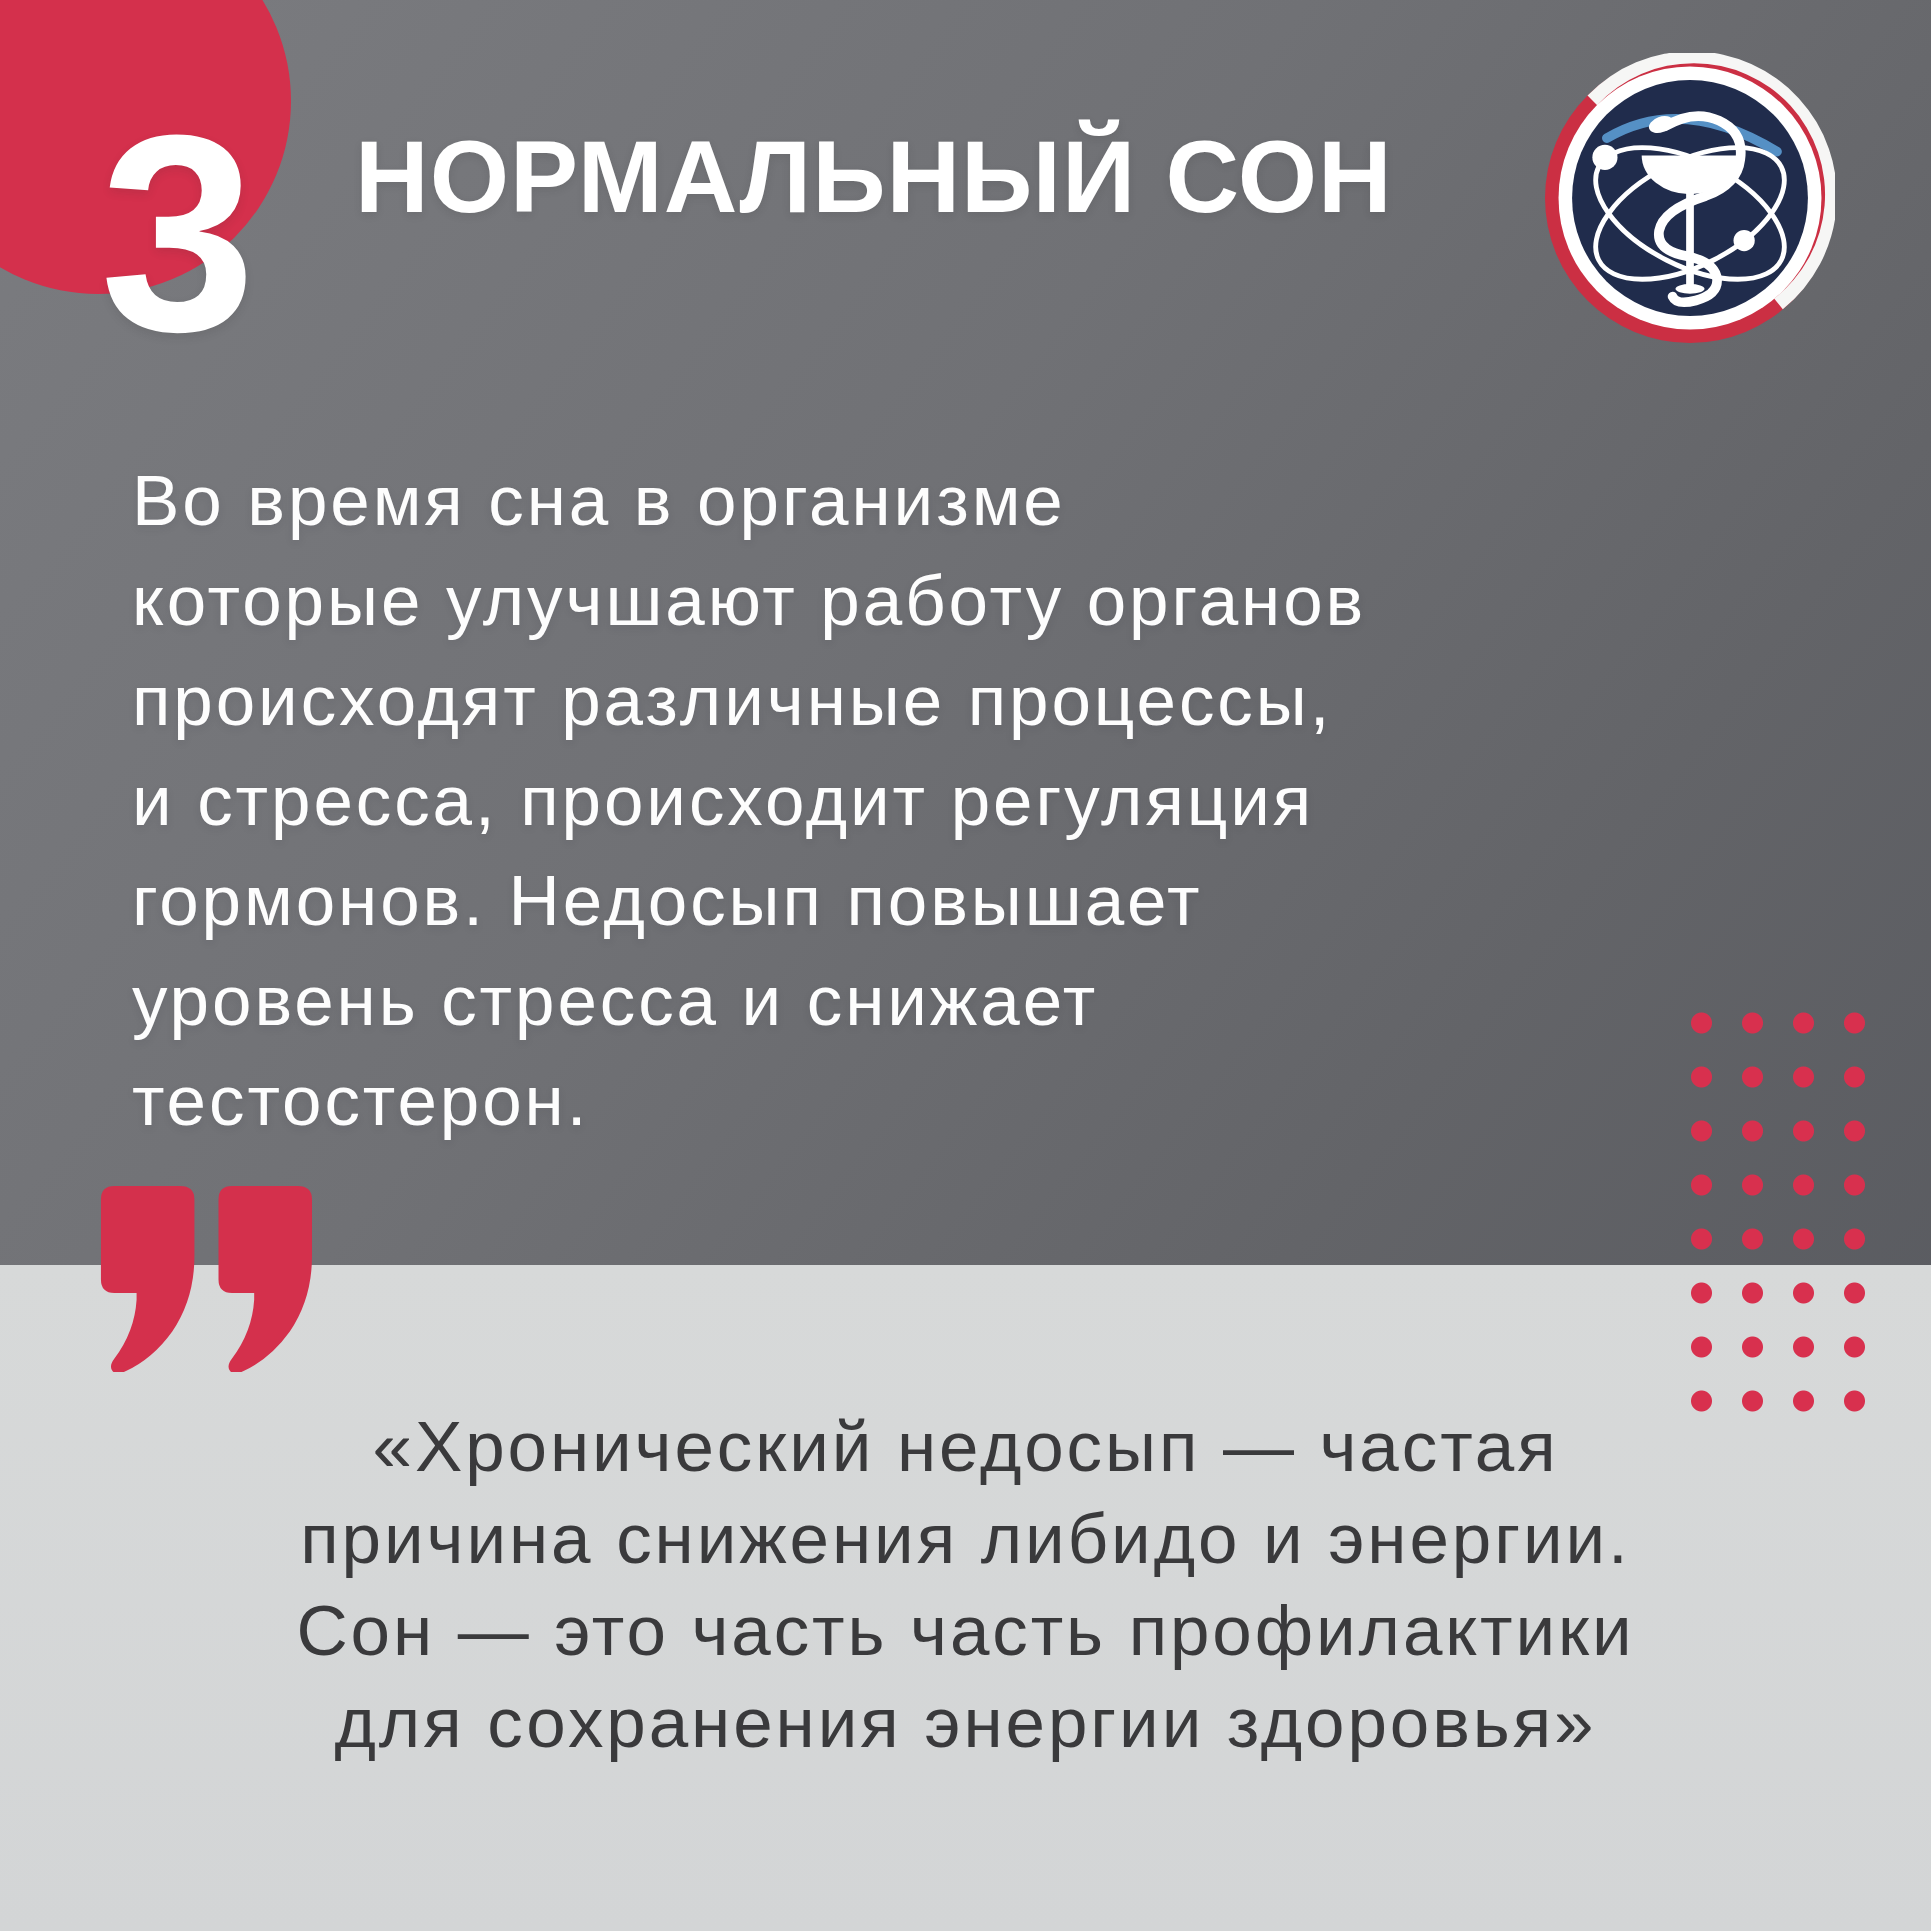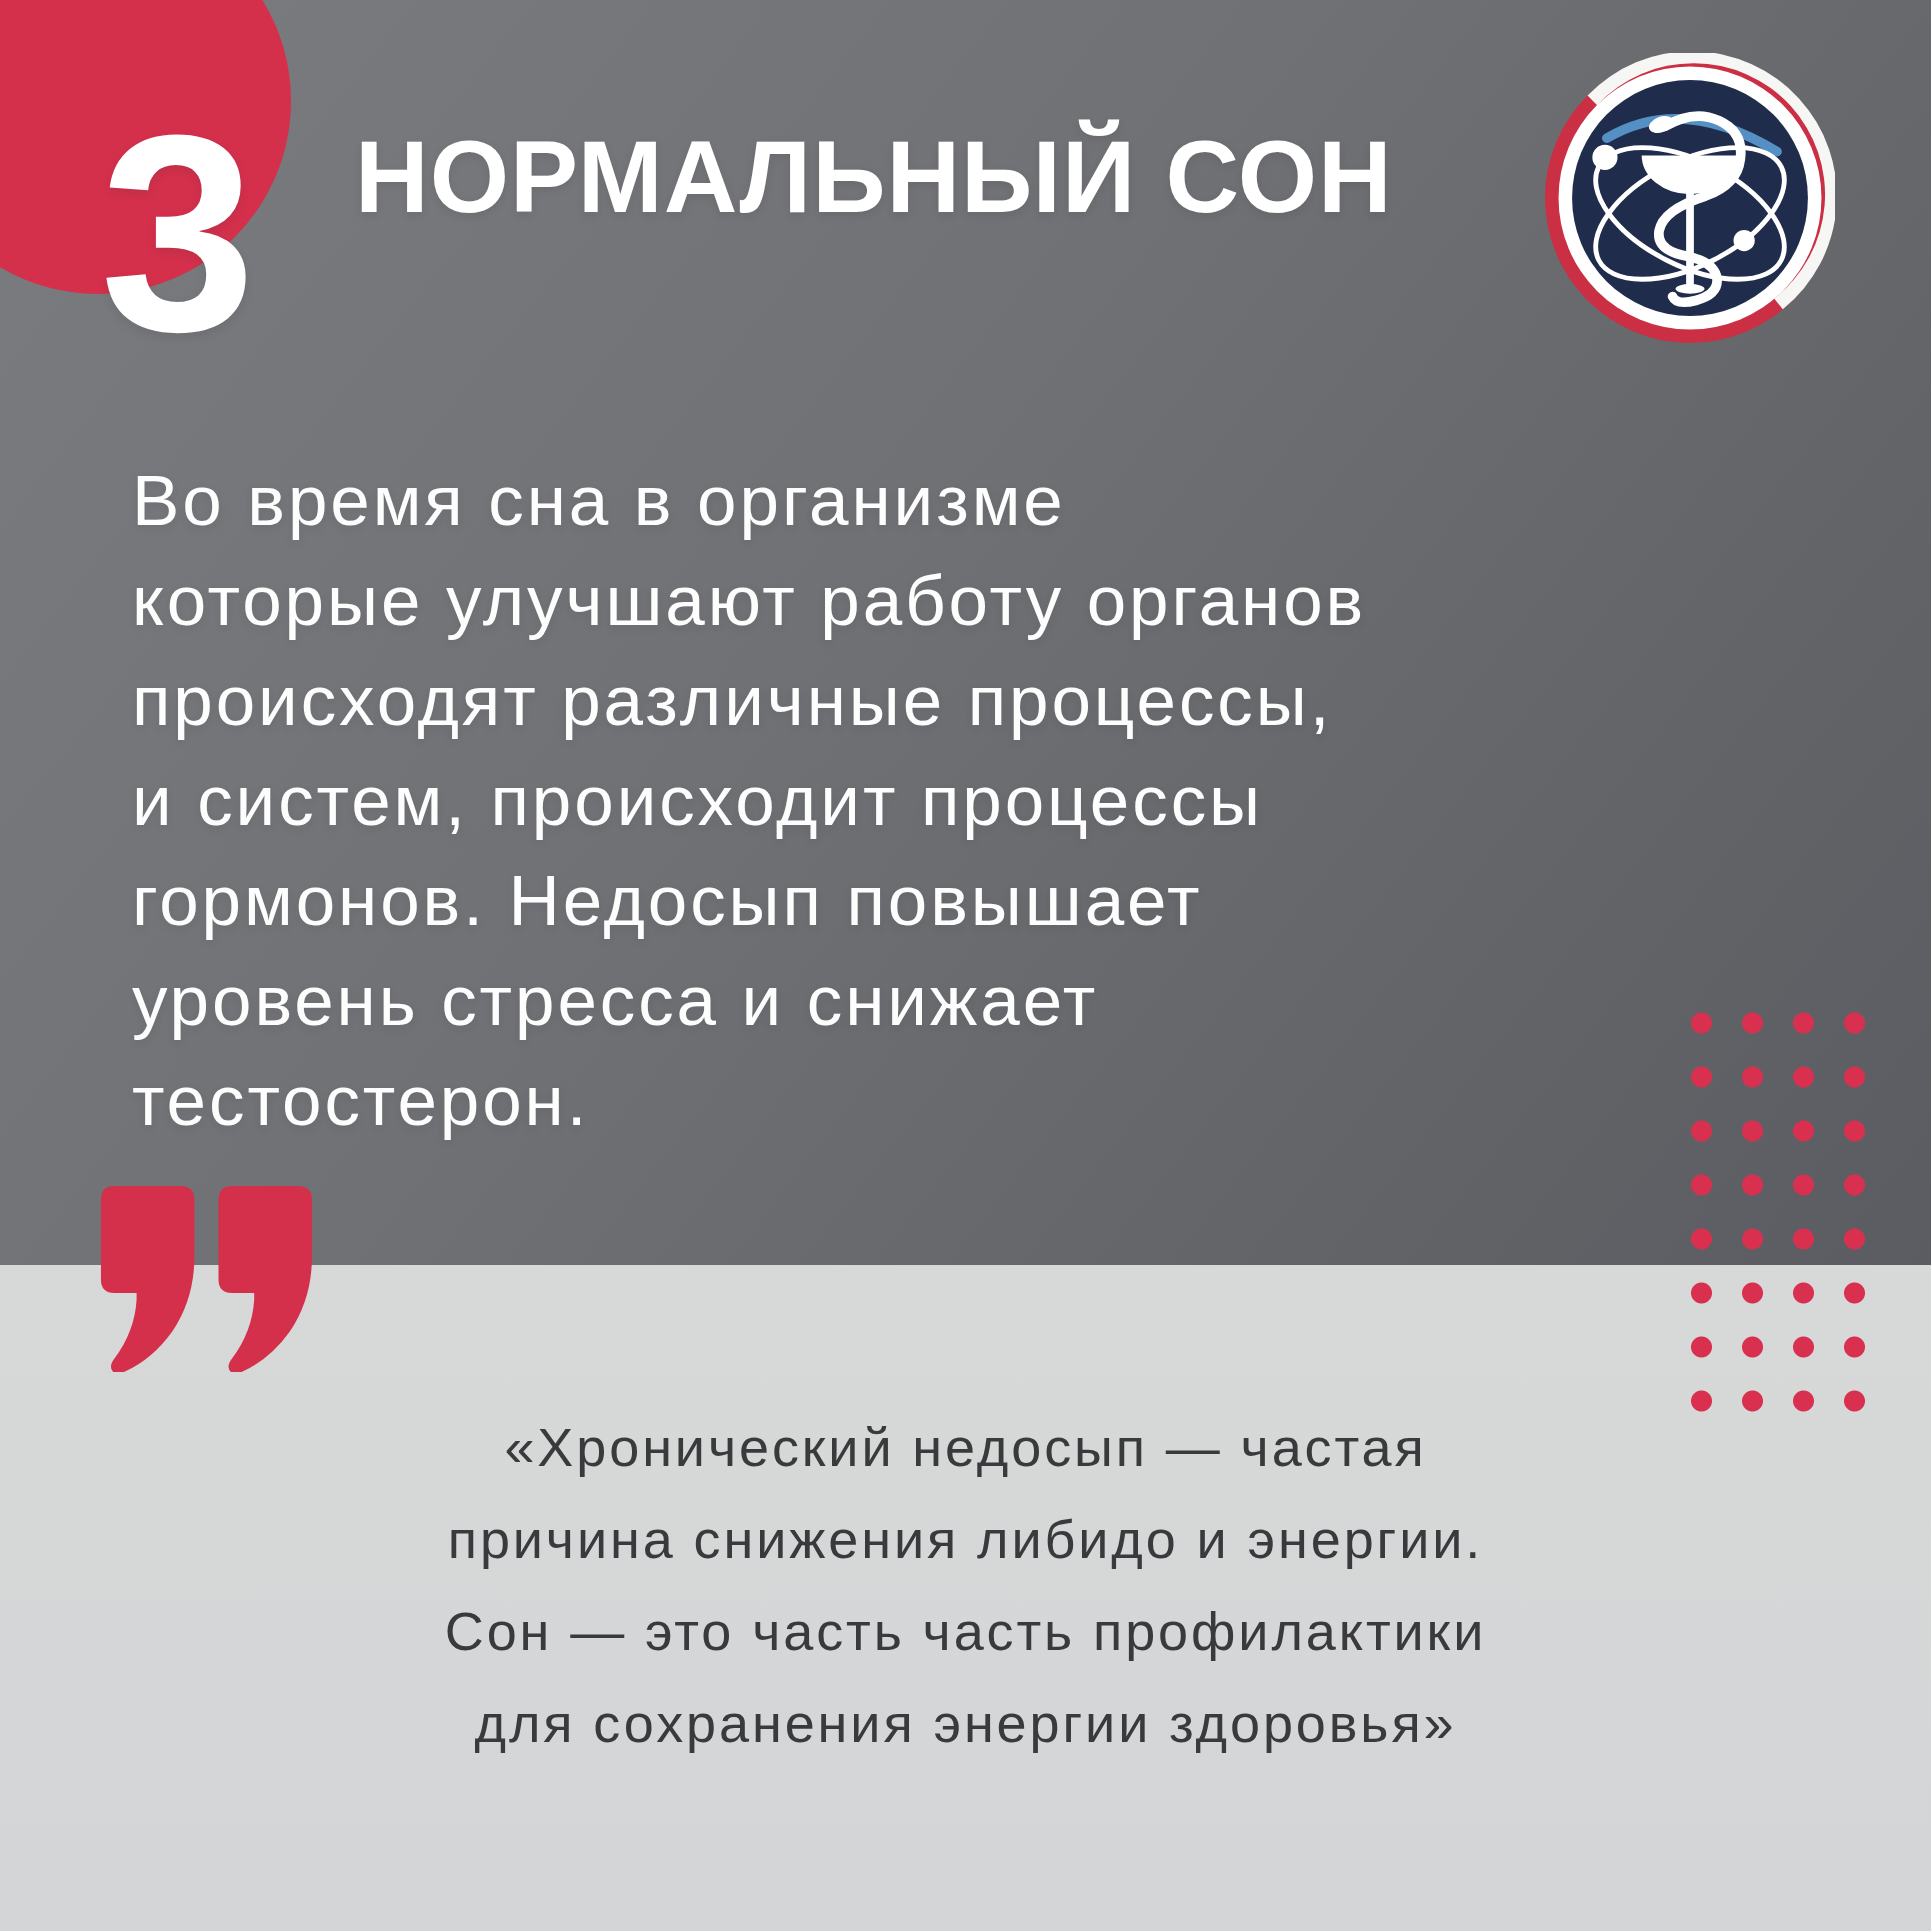--- a/index.html
+++ b/index.html
@@ -65,21 +65,21 @@
     position: absolute;
     left: 99px; top: 1186px;
     width: 213px; height: 186px;
   }
   .quote-text {
     position: absolute;
     left: 0; top: 1401px;
     width: 1931px;
     text-align: center;
     color: #3a3a3c;
-    font-size: 54px;
+    font-size: 71px;
     line-height: 92px;
     font-weight: 400;
     letter-spacing: 2.9px;
     white-space: nowrap;
   }
   .dots-grid {
     position: absolute;
     left: 1676px; top: 996px;
     width: 205px; height: 433px;
     background-image: radial-gradient(circle, #d8304e 10px, rgba(216,48,78,0) 11px);
@@ -127,21 +127,21 @@
 
       <path d="M -26 -74 Q 4 -92 30 -80 Q 56 -68 52 -40 Q 49 -14 16 -2 Q -28 12 -32 34 Q -35 54 -4 60 Q 26 66 28 84 Q 29 100 6 106 Q -14 111 -18 102" stroke="#ffffff" stroke-width="10" fill="none" stroke-linecap="round"></path>
       <ellipse cx="-30" cy="-76" rx="13" ry="8" transform="rotate(-20 -30 -76)" fill="#ffffff"></ellipse>
     </svg>
   </div>
 
   <div class="body-text">
     <div>Во время сна в организме</div>
     <div>которые улучшают работу органов</div>
     <div>происходят различные процессы,</div>
-    <div>и систем, происходит процессы</div>
+    <div>и стресса, происходит регуляция</div>
     <div>гормонов. Недосып повышает</div>
     <div>уровень стресса и снижает</div>
     <div>тестостерон.</div>
   </div>
 
   <div class="light-section"></div>
 
   <svg class="quote-marks" viewBox="0 0 221 193">
     <g fill="#d4304c">
       <path d="M16 0 H84 Q99 0 99 14 V73 Q99 117 76 151 Q56 179 28 192 Q18 197 14 192 Q10 187 16 179 Q37 151 39 118 L39 111 H16 Q2 111 2 97 V14 Q2 0 16 0 Z"></path>

